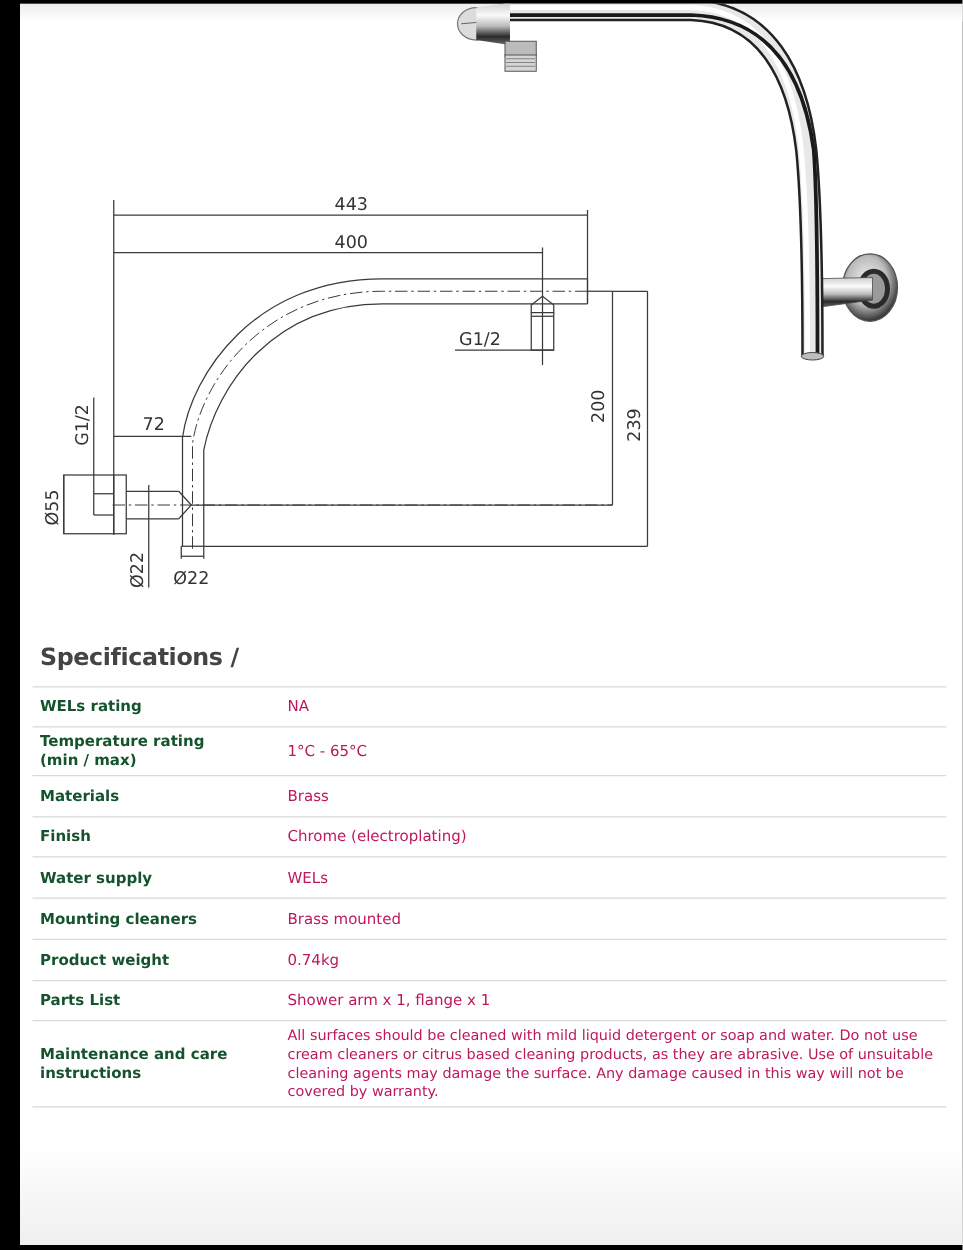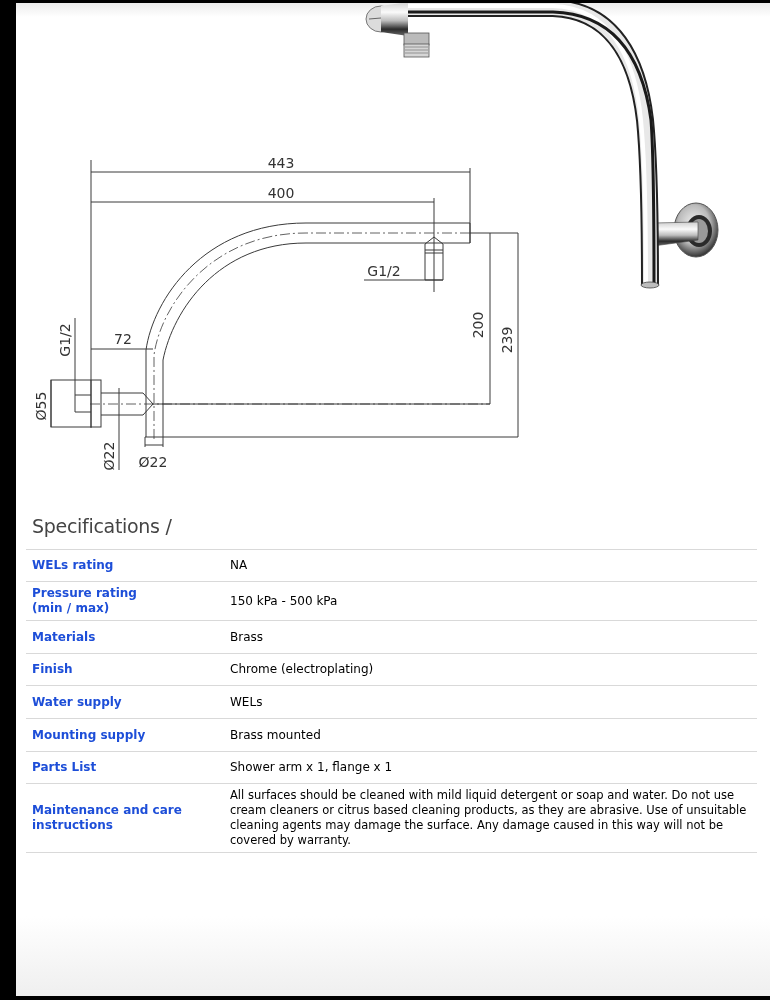--- a/index.html
+++ b/index.html
@@ -19,33 +19,33 @@
   .page::after {
     content: ""; position: absolute; left: 0; bottom: 0; right: 0; height: 80px;
     background: linear-gradient(rgba(255,255,255,0), #efefef);
     pointer-events: none;
   }
   svg.figure { position: absolute; left: -3px; top: -3px; }
   .dim-text { font-family: "DejaVu Sans", sans-serif; font-size: 14px; fill: #333; }
 
   .specs-title {
     position: absolute; left: 16px; top: 512px;
-    font-size: 19px; color: #444; font-weight: normal; letter-spacing: -0.3px;
+    font-size: 19px; color: #444; font-weight: bold; letter-spacing: -0.3px;
     font-family: "DejaVu Sans", sans-serif;
   }
   table.specs {
     position: absolute; left: 10px; top: 546px; width: 731px;
     border-collapse: collapse; font-size: 12px; color: #444;
     font-family: "DejaVu Sans", sans-serif;
   }
   table.specs tr { border-top: 1.5px solid #d9d9d9; }
   table.specs tr:last-child { border-bottom: 1.5px solid #d9d9d9; }
   table.specs td { padding: 0 6px; vertical-align: middle; line-height: 15px; }
-  table.specs td.label { width: 186px; font-weight: bold; color: #1d4ed8; }
-  table.specs td.value { color: #000000; }
+  table.specs td.label { width: 186px; font-weight: bold; color: #14532d; }
+  table.specs td.value { color: #be185d; }
 </style>
 </head>
 <body>
 
 <div class="page">
 
   <svg class="figure" width="770" height="500" viewBox="0 0 770 500">
     <defs>
       <linearGradient id="chrome" x1="0" y1="0" x2="1" y2="0">
         <stop offset="0" stop-color="#3a3a3a"></stop>
@@ -165,38 +165,42 @@
 
   <div class="specs-title">Specifications /</div>
 
   <table class="specs">
     <tbody>
       <tr style="height:32px">
         <td class="label">WELs rating</td>
         <td class="value">NA</td>
       </tr>
       <tr style="height:39px">
-        <td class="label"><span>Pressure rating</span><br><span>(min / max)</span></td>
-        <td class="value">150 kPa - 500 kPa</td>
+        <td class="label"><span>Temperature rating</span><br><span>(min / max)</span></td>
+        <td class="value">1°C - 65°C</td>
       </tr>
       <tr style="height:33px">
         <td class="label">Materials</td>
         <td class="value">Brass</td>
       </tr>
       <tr style="height:32px">
         <td class="label">Finish</td>
         <td class="value">Chrome (electroplating)</td>
       </tr>
       <tr style="height:33px">
         <td class="label">Water supply</td>
         <td class="value">WELs</td>
       </tr>
       <tr style="height:33px">
-        <td class="label">Mounting supply</td>
+        <td class="label">Mounting cleaners</td>
         <td class="value">Brass mounted</td>
+      </tr>
+      <tr style="height:33px">
+        <td class="label">Product weight</td>
+        <td class="value">0.74kg</td>
       </tr>
       <tr style="height:32px">
         <td class="label">Parts List</td>
         <td class="value">Shower arm x 1, flange x 1</td>
       </tr>
       <tr style="height:69px">
         <td class="label"><span>Maintenance and care</span><br><span>instructions</span></td>
         <td class="value" style="font-size:11.5px; line-height:15px;">All surfaces should be cleaned with mild liquid detergent or soap and water. Do not use cream cleaners or citrus based cleaning products, as they are abrasive. Use of unsuitable cleaning agents may damage the surface. Any damage caused in this way will not be covered by warranty.</td>
       </tr>
     </tbody>

